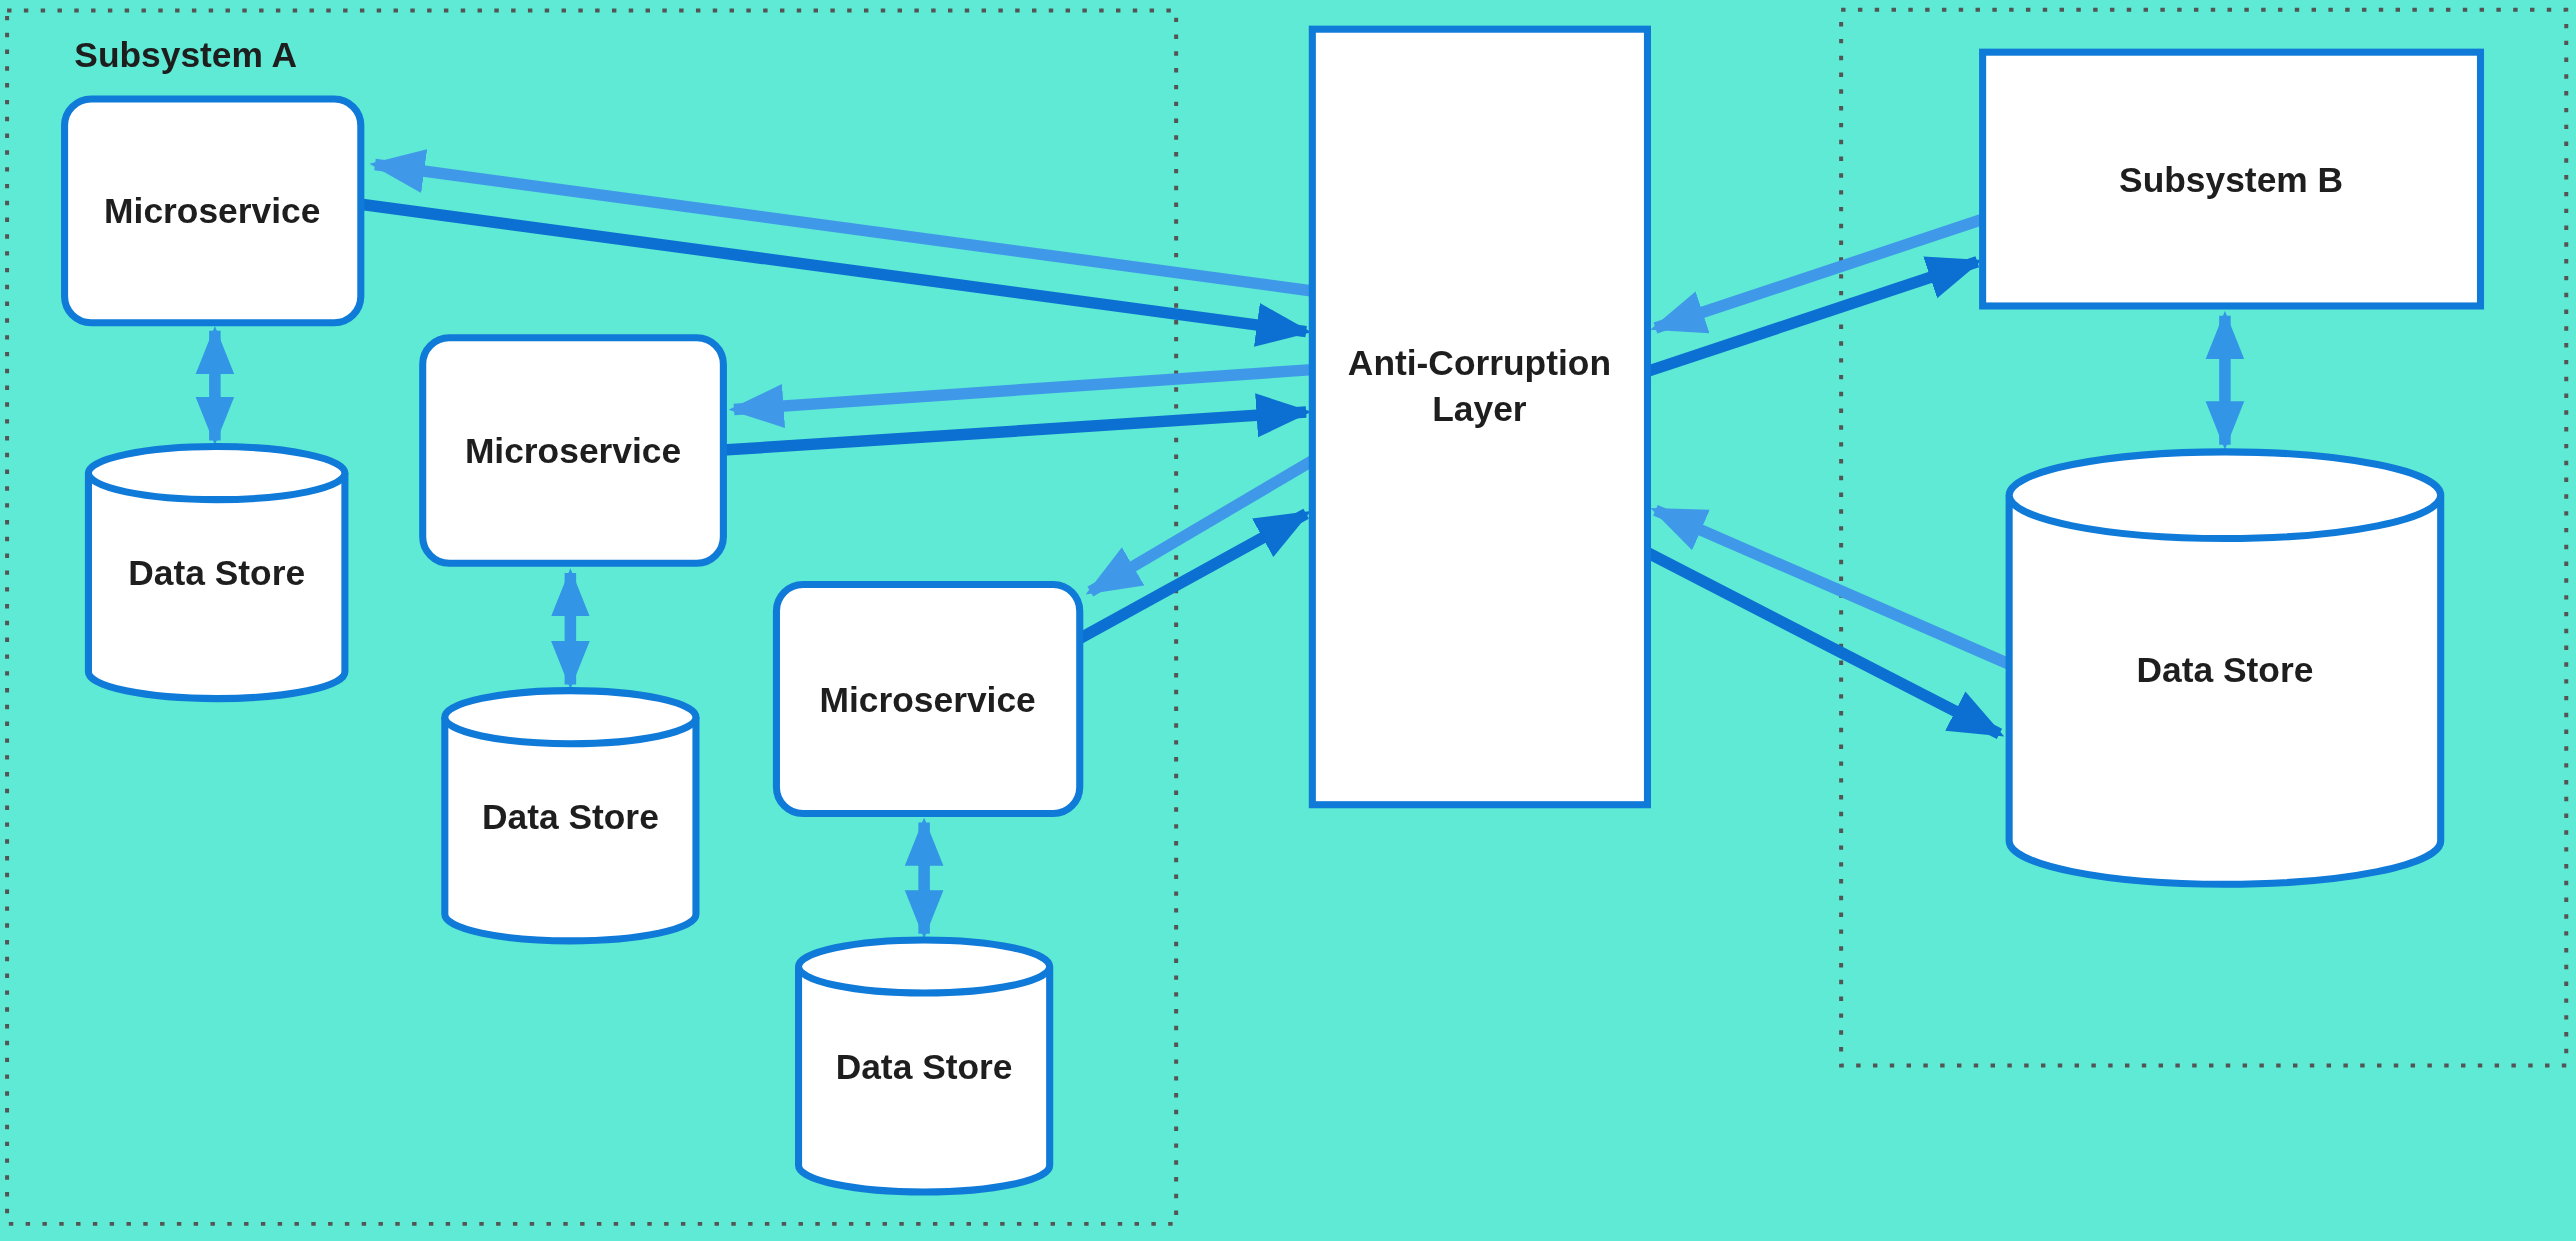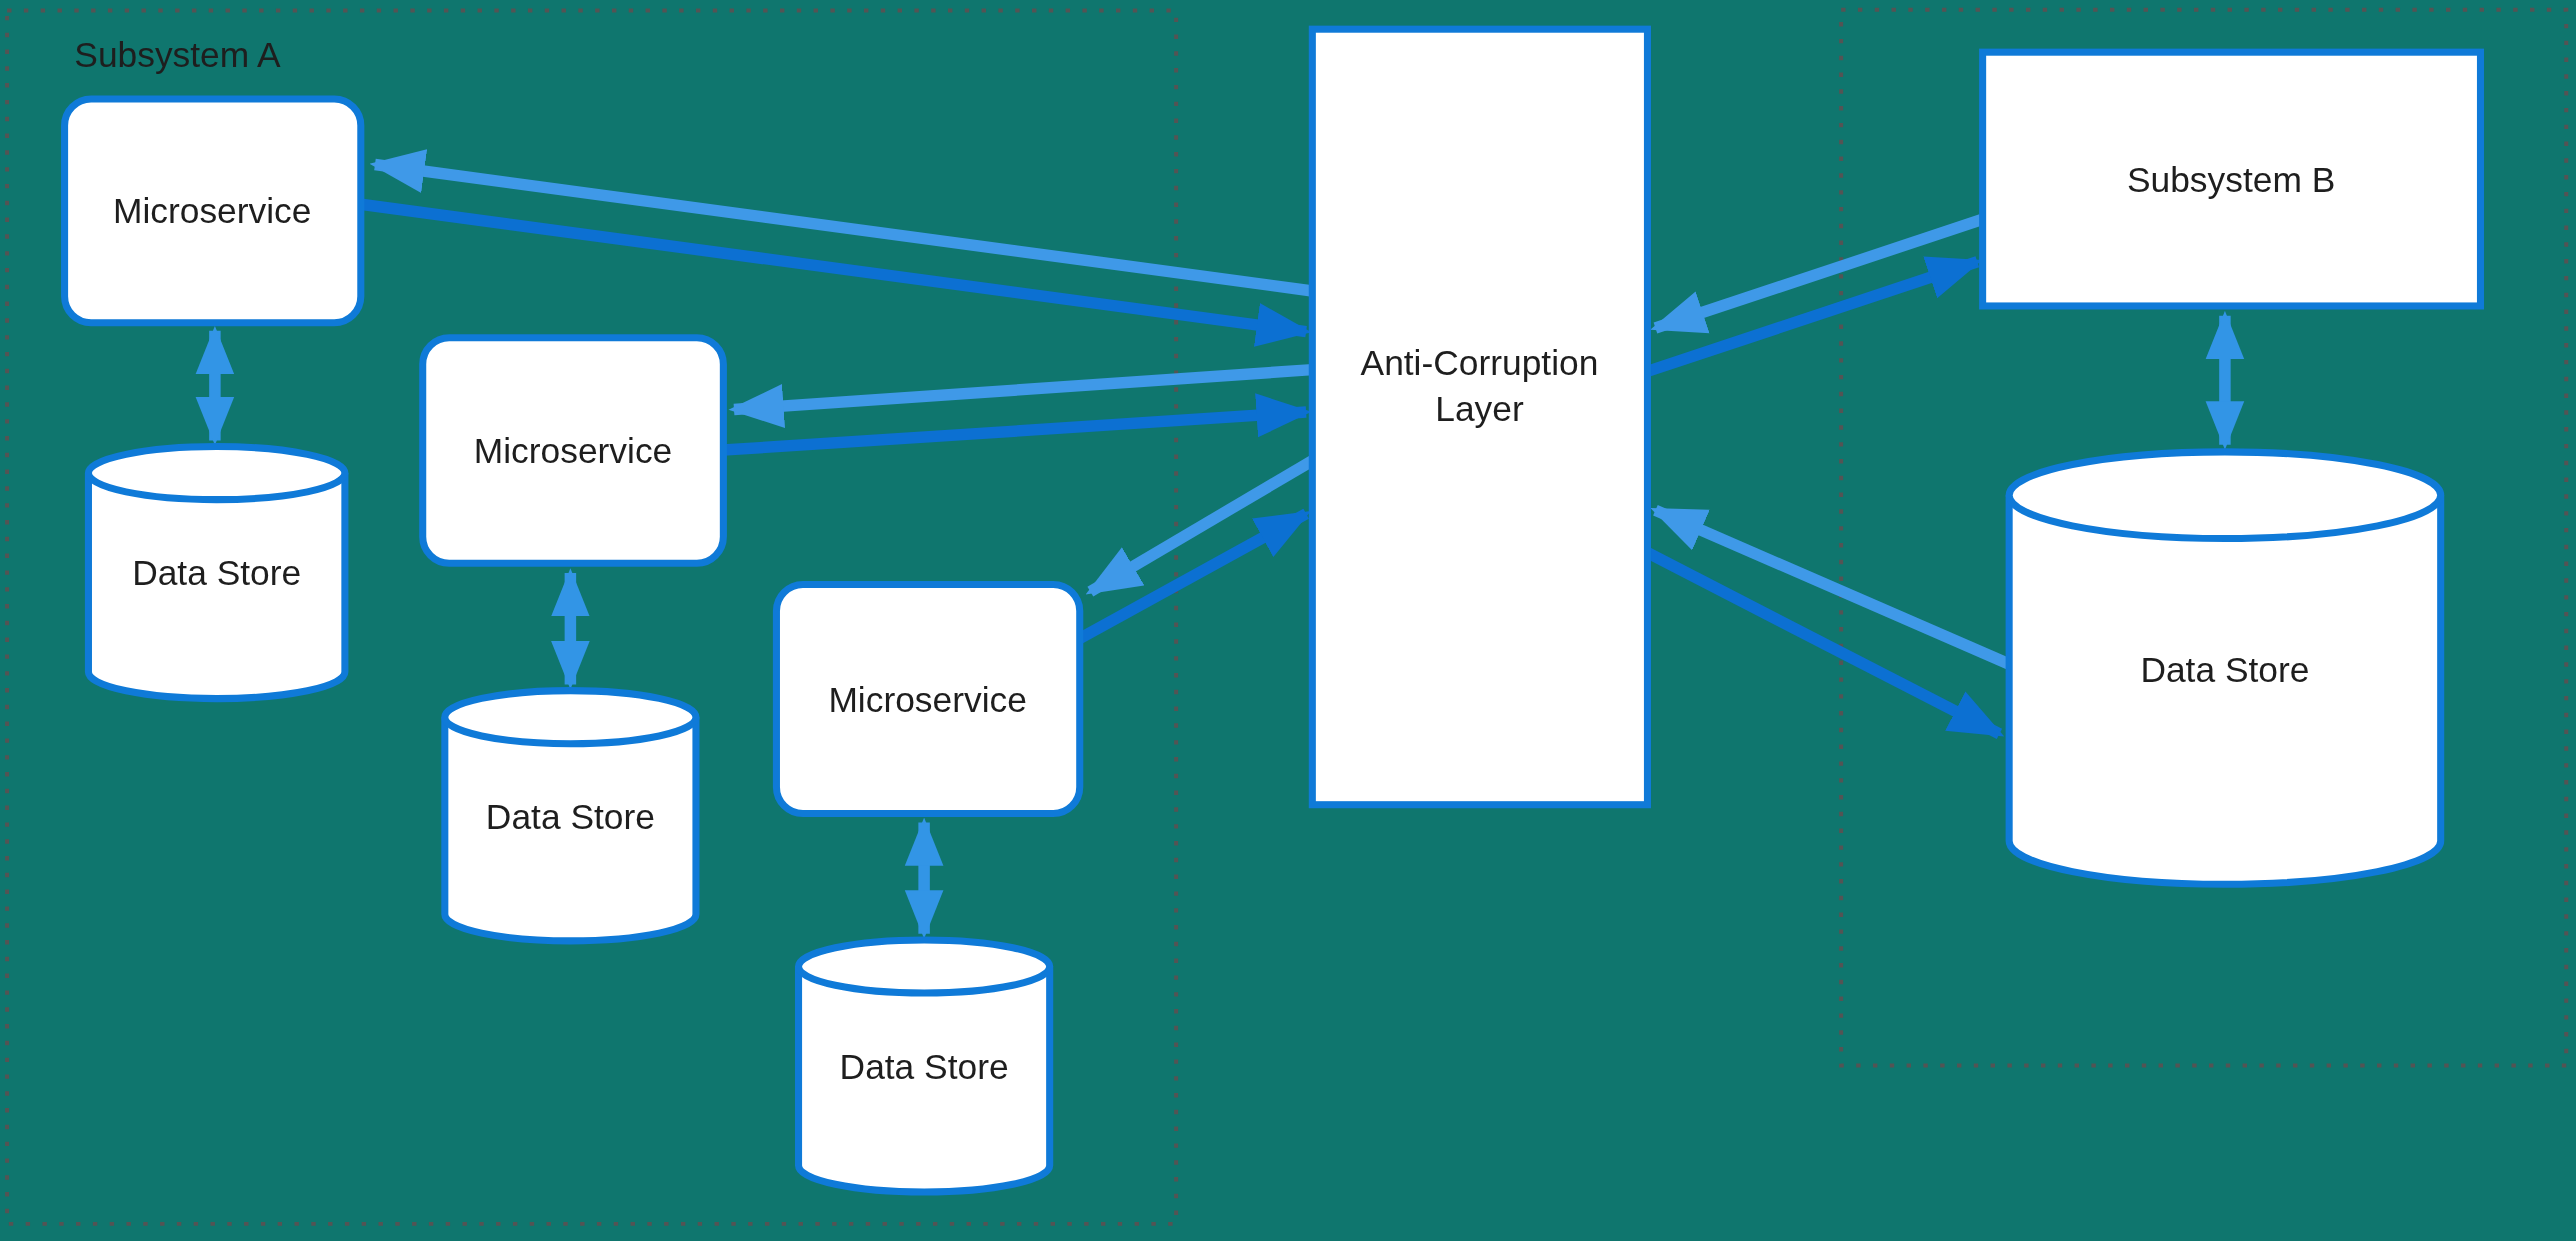--- a/index.html
+++ b/index.html
@@ -2,21 +2,22 @@
 <html style="--stroke: #0f7ad8; --dark: #0c70d2; --light: #3f99e8; --vert: #3295e6; --dots: #545454; --text: #1e1e1e;font-size:14px"><head>
 <meta charset="utf-8">
 <style>
   html, body {
     margin: 0;
     padding: 0;
     background: #ffffff;
   }
   .diagram-wrap {
     width: 100%;
-    background: #0f766e;
+    background: #5eead4;
+    font-weight: bold;
   }
   svg { display: block; width: 100%; height: auto; }
 
   .container-rect {
     fill: none;
     stroke: var(--dots, #545454);
     stroke-width: 4.5;
     stroke-dasharray: 5 14;
   }
   .node-box {

